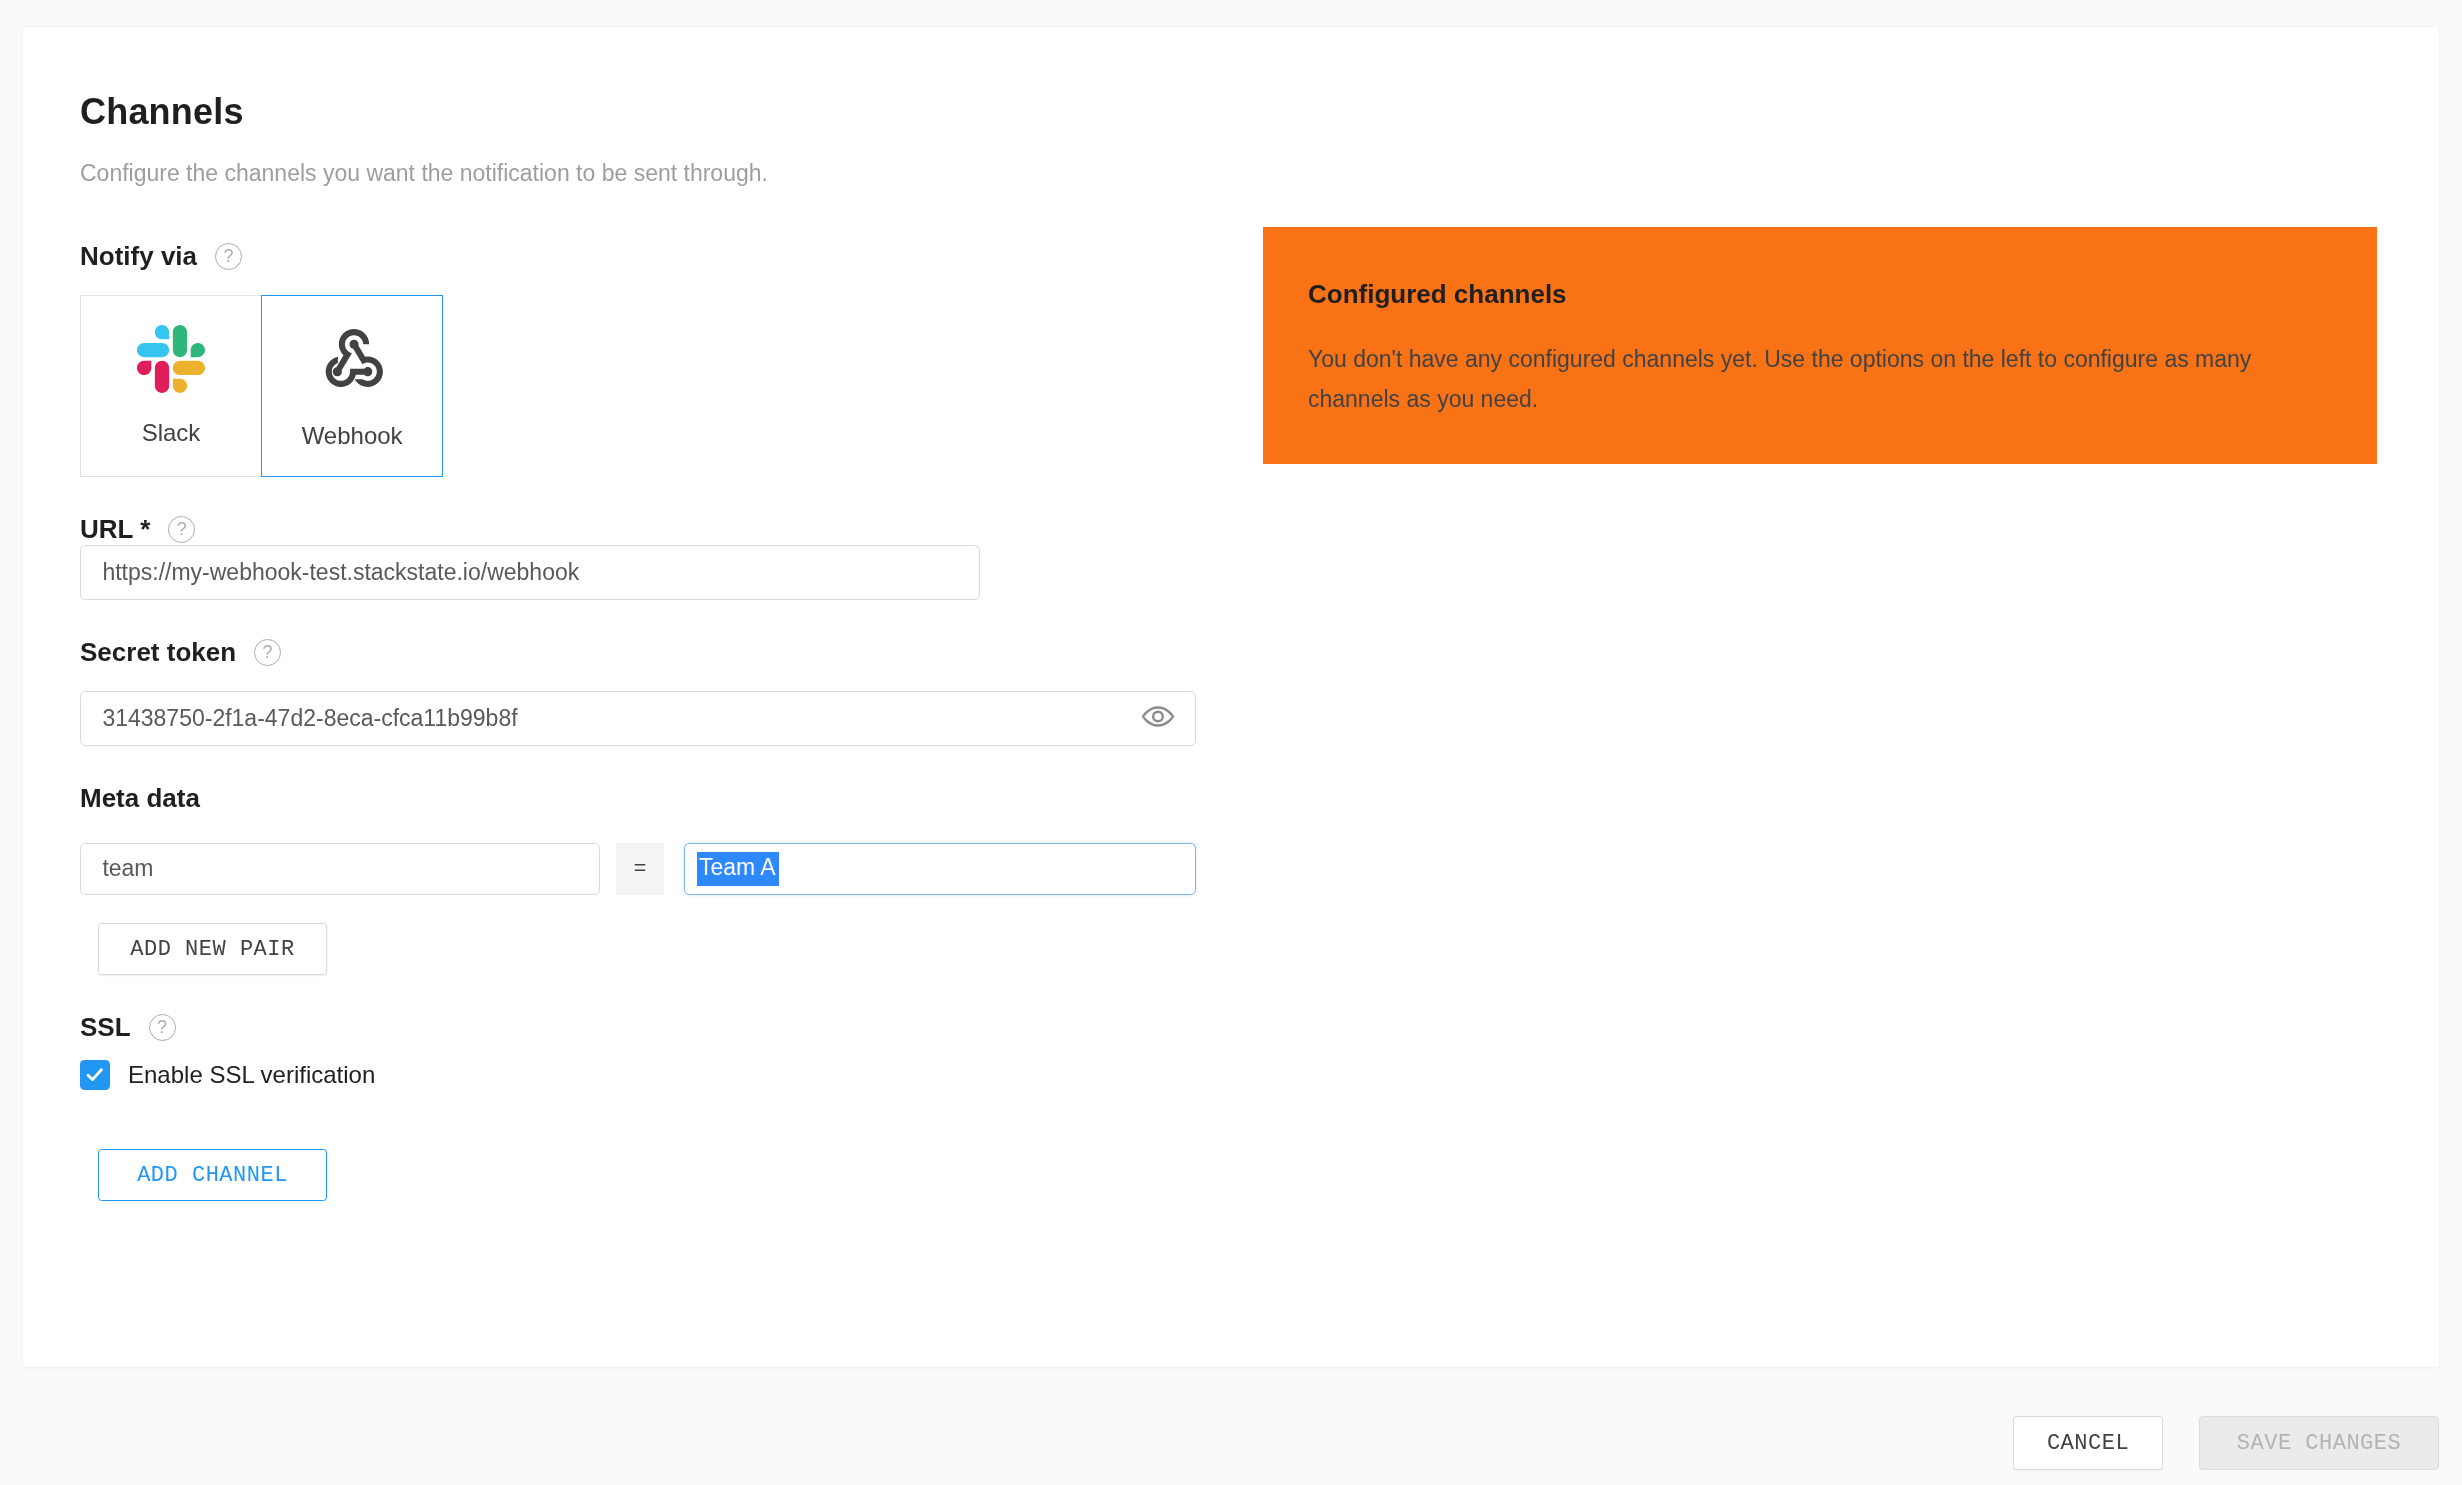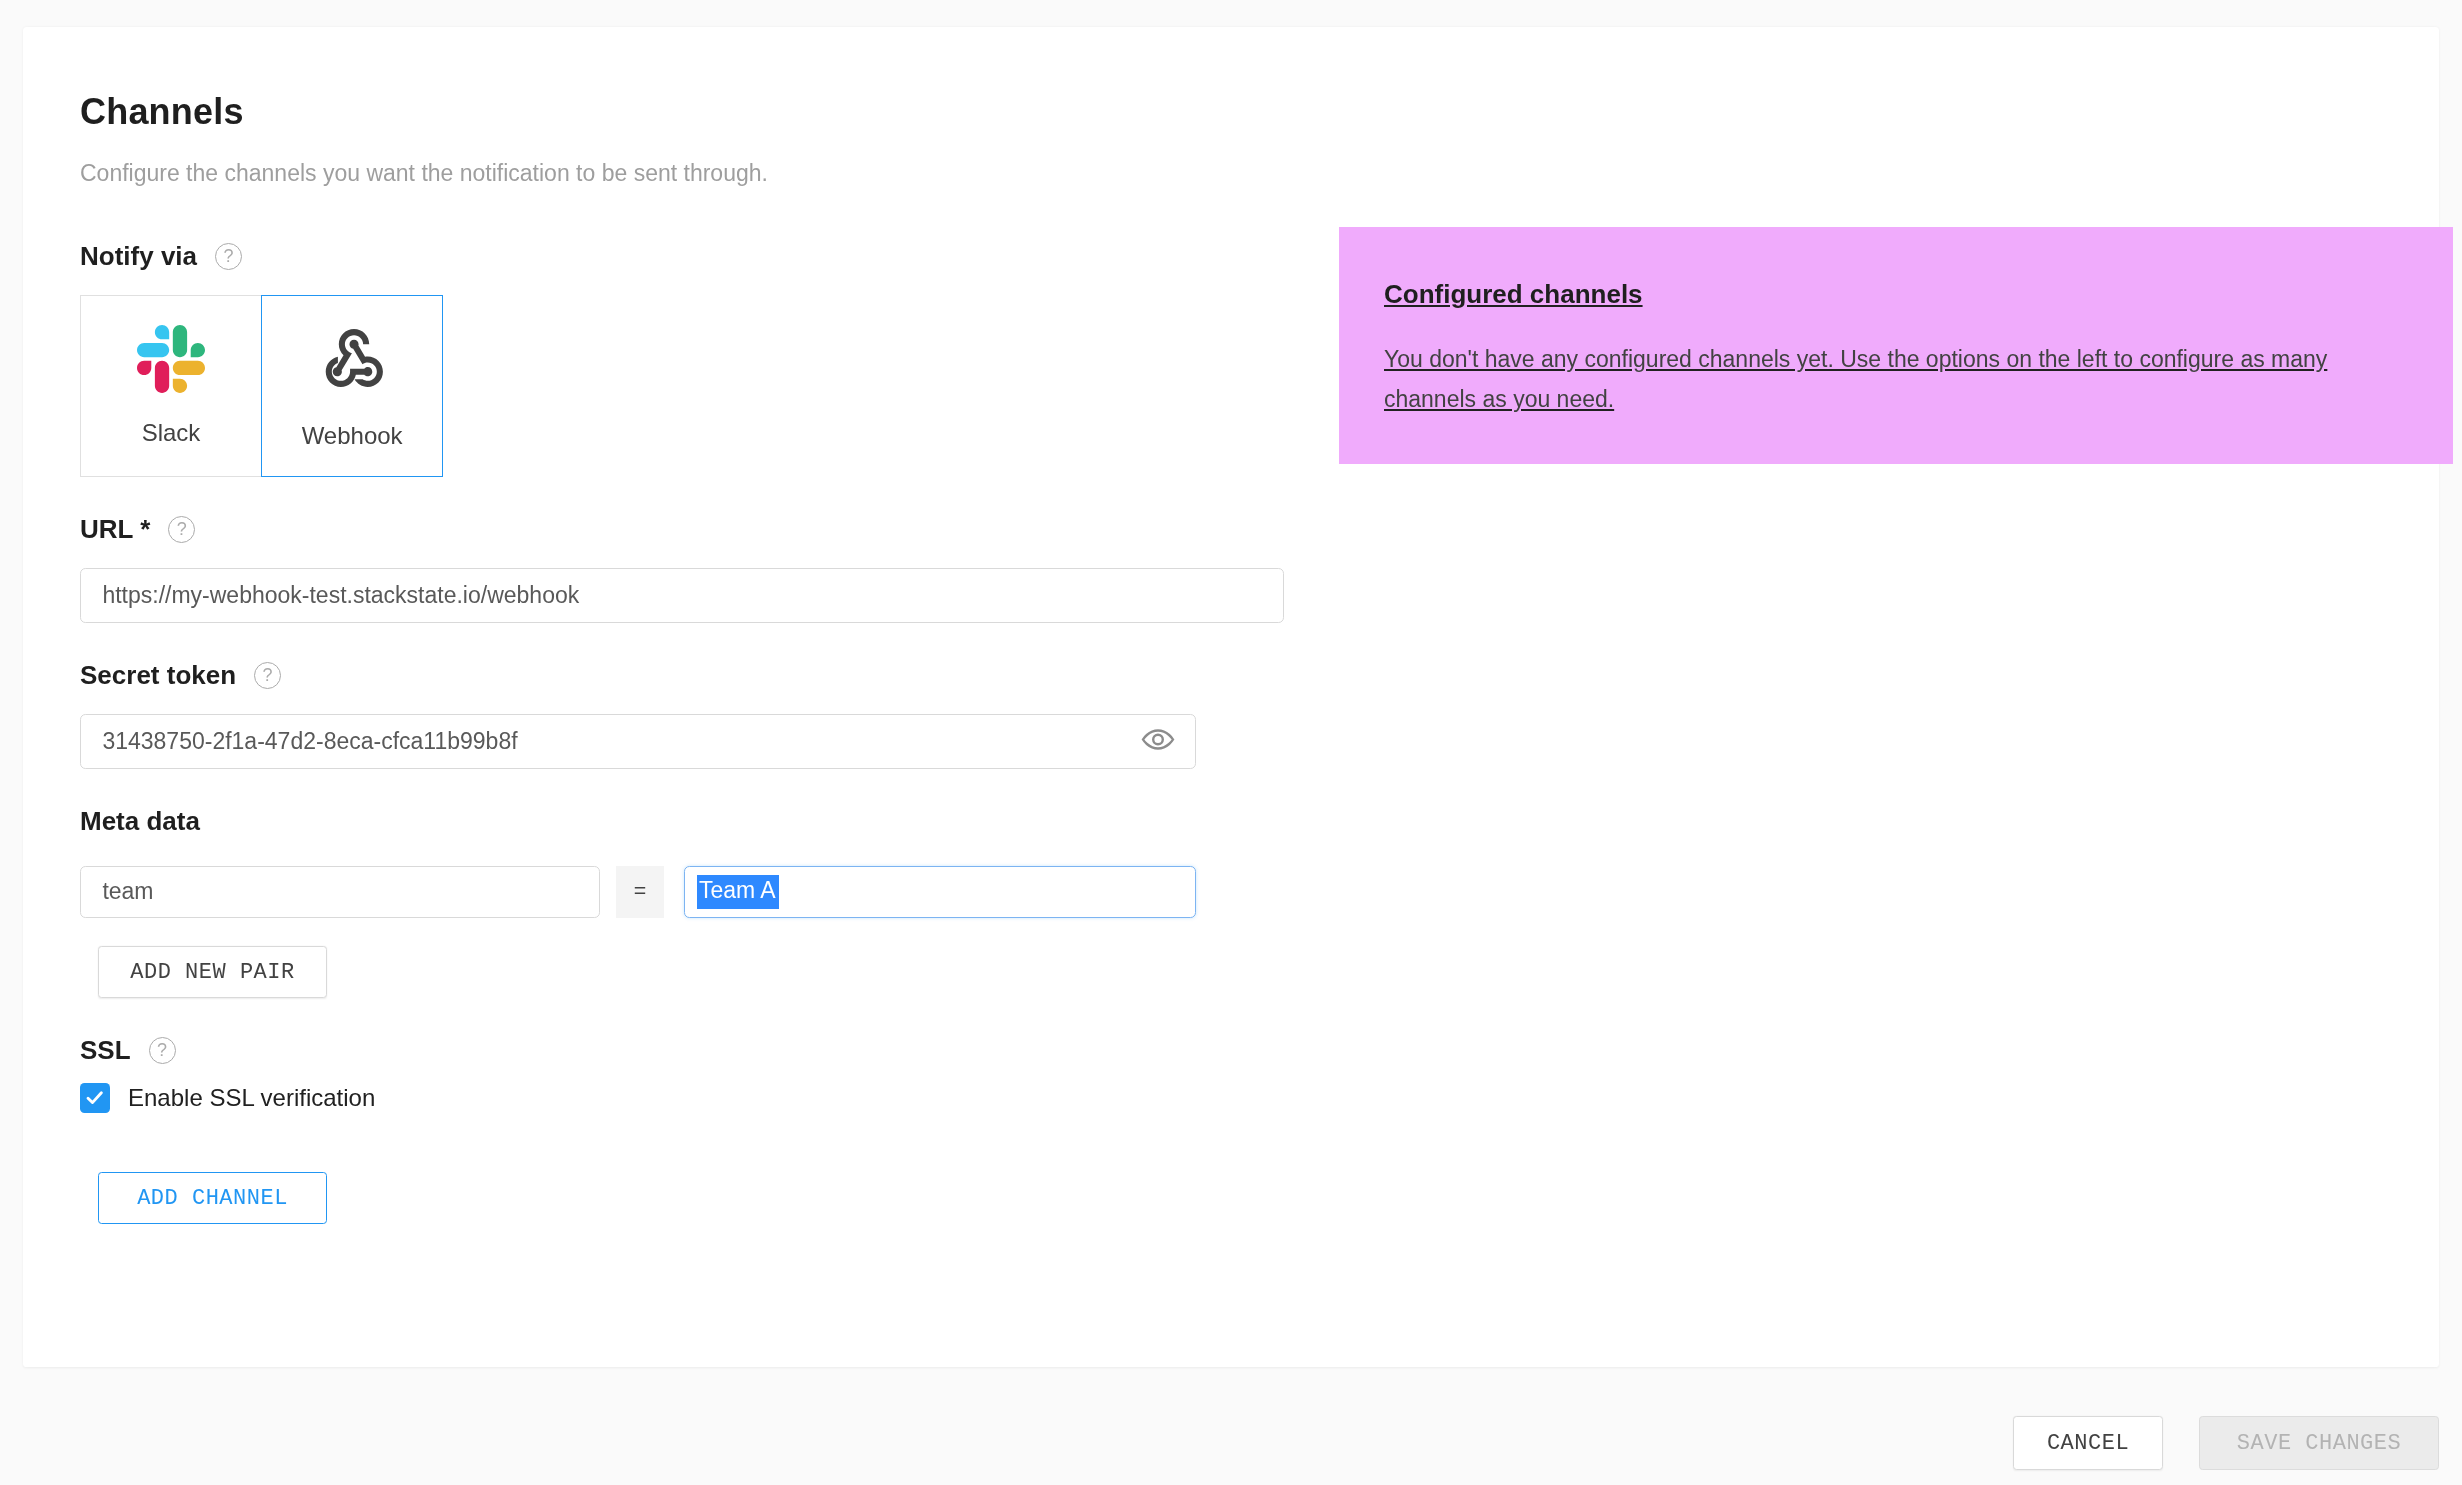--- a/index.html
+++ b/index.html
@@ -53,22 +53,21 @@
     cursor:pointer;
   }
   .tile.selected{
     border:1.8px solid #2196F3;
     margin-left:-0.9px;
   }
   .tile-label{font-size:24px;color:#424242;}
   
   .field-label-row{margin-top:37px;}
   .text-input{
-    margin-top:23px;
-    width:1204px;height:55px;
+    width:900px;height:55px;
     border:0.9px solid #d9d9d9;border-radius:5.4px;
     box-sizing:border-box;
     font-family:"Liberation Sans", sans-serif;
     font-size:23px;color:#595959;
     padding:0 21.4px;
     outline:none;
     background:#fff;
   }
   .secret-wrap{position:relative;width:1116px;}
   .secret-wrap .text-input{width:100%;padding-right:38px;}
@@ -131,26 +130,25 @@
   .checkbox{
     width:30px;height:30px;border-radius:4.5px;
     background:#2196F3;
     display:flex;align-items:center;justify-content:center;
     cursor:pointer;
   }
   .checkbox svg{display:block;}
   .checkbox-label{font-size:24px;color:#212121;}
   
   .right-panel{
-    position:absolute;left:1316px;top:200px;
+    position:absolute;left:1240px;top:200px;
     width:1114px;height:237px;
-    background:#f0abfc;
+    background:#f97316;
     box-sizing:border-box;
     padding:52px 45px 0 45px;
-    text-decoration:underline;
   }
   .panel-title{font-size:26px;font-weight:700;color:#1f1f1f;margin:0;}
   .panel-body{
     font-size:23px;color:#424242;line-height:40px;margin-top:28.6px;
   }
   
   .footer-actions{
     position:absolute;top:1416px;right:23px;
     display:flex;gap:18px;
   }

